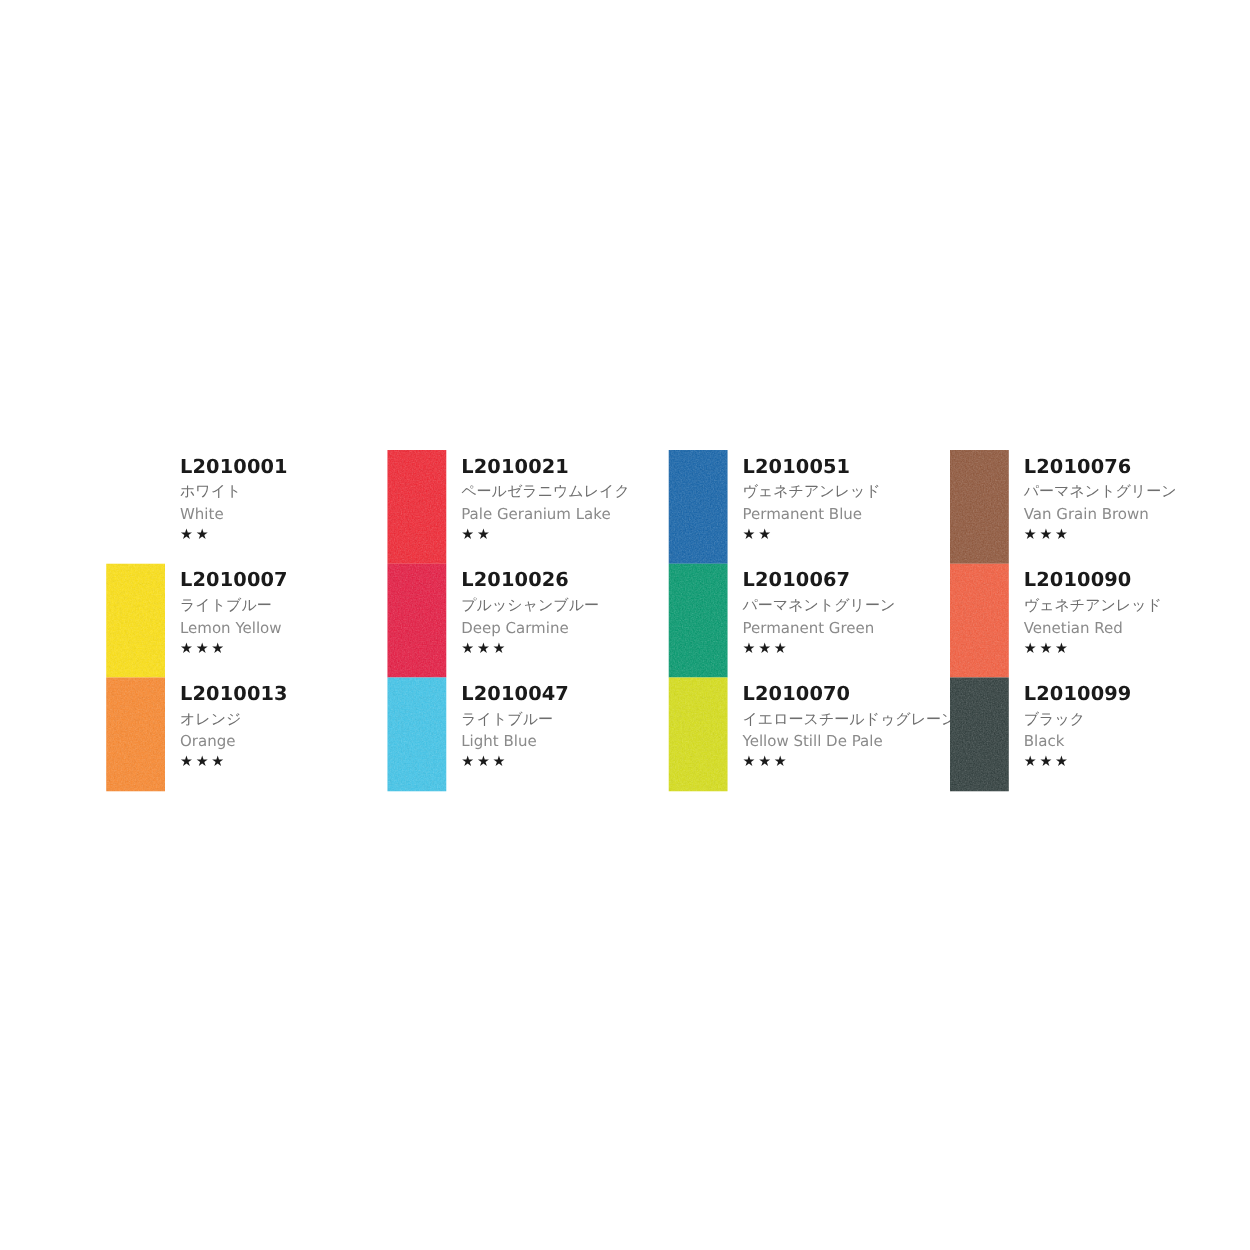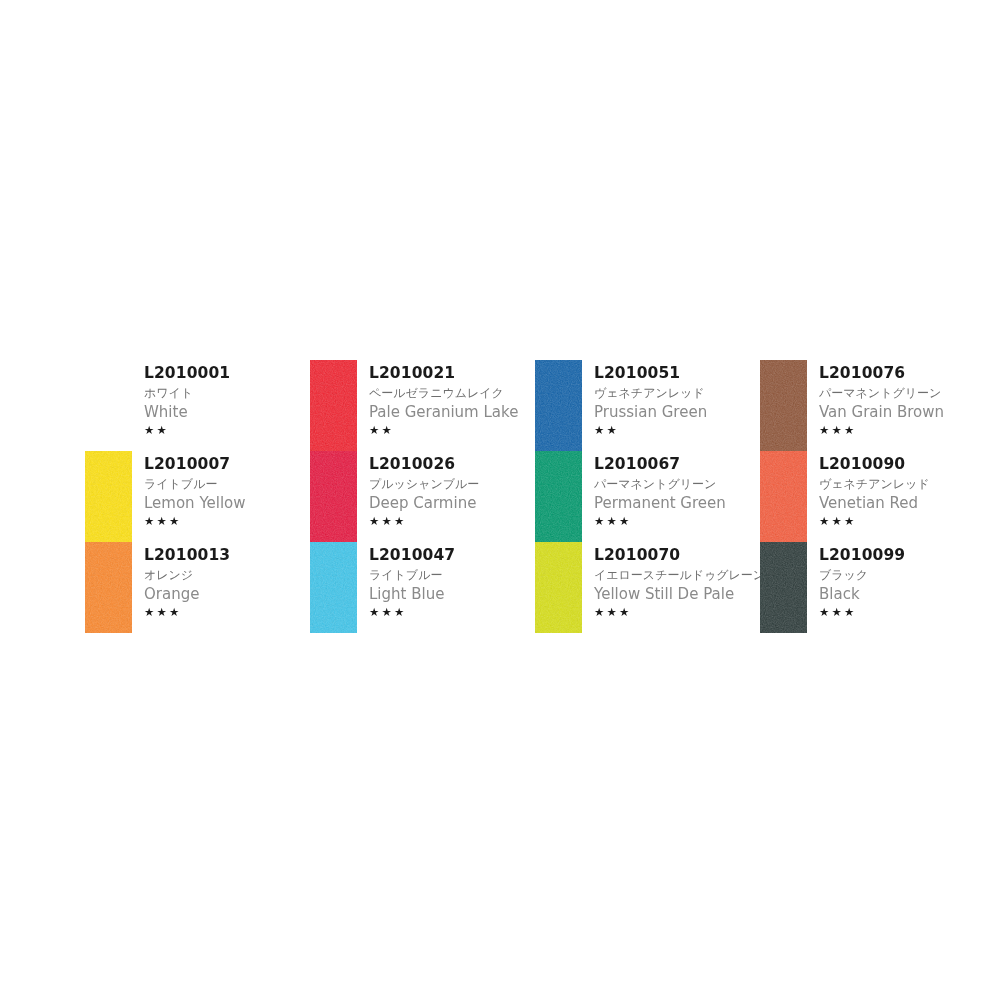--- a/index.html
+++ b/index.html
@@ -77,21 +77,21 @@
   }
   .name-jp {
     margin-top: 5px;
     font-size: 12px;
     color: #6e6e6e;
     white-space: nowrap;
     font-family: "DejaVu Sans", "Liberation Sans", sans-serif;
   }
   .name-en {
     margin-top: 6px;
-    font-size: 15px;
+    font-size: 12px;
     color: #8a8a8a;
     white-space: nowrap;
     font-family: "DejaVu Sans", "Liberation Sans", sans-serif;
   }
   .stars {
     margin-top: 5px;
     font-size: 11.5px;
     color: #1a1a1a;
     letter-spacing: 2.2px;
     font-family: "DejaVu Sans", "Liberation Sans", sans-serif;
@@ -149,21 +149,21 @@
           <div class="grain"><svg width="100%" height="100%">
               <rect width="100%" height="100%" filter="url(#grainFilter)"></rect>
             </svg></div>
           <div class="grain2"><svg width="100%" height="100%">
               <rect width="100%" height="100%" filter="url(#grainFilter2)"></rect>
             </svg></div>
         </div>
         <div class="swatch-info">
           <div class="code">L2010051</div>
           <div class="name-jp">ヴェネチアンレッド</div>
-          <div class="name-en">Prussian Green</div>
+          <div class="name-en">Permanent Blue</div>
           <div class="stars">★★</div>
         </div>
       </div>
       <div class="swatch-cell">
         <div class="swatch-chip" style="background: rgb(141, 84, 56);">
           <div class="grain"><svg width="100%" height="100%">
               <rect width="100%" height="100%" filter="url(#grainFilter)"></rect>
             </svg></div>
           <div class="grain2"><svg width="100%" height="100%">
               <rect width="100%" height="100%" filter="url(#grainFilter2)"></rect>

